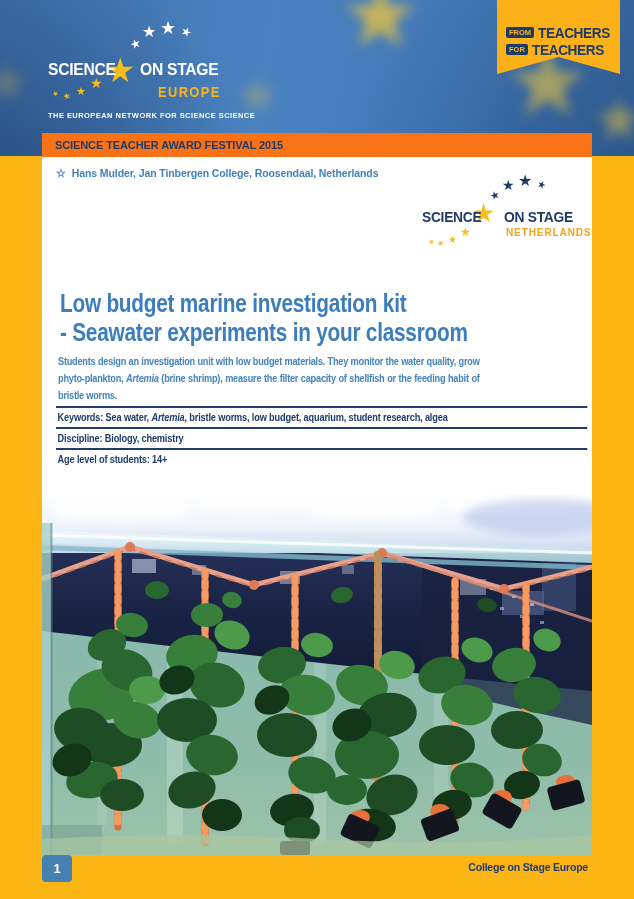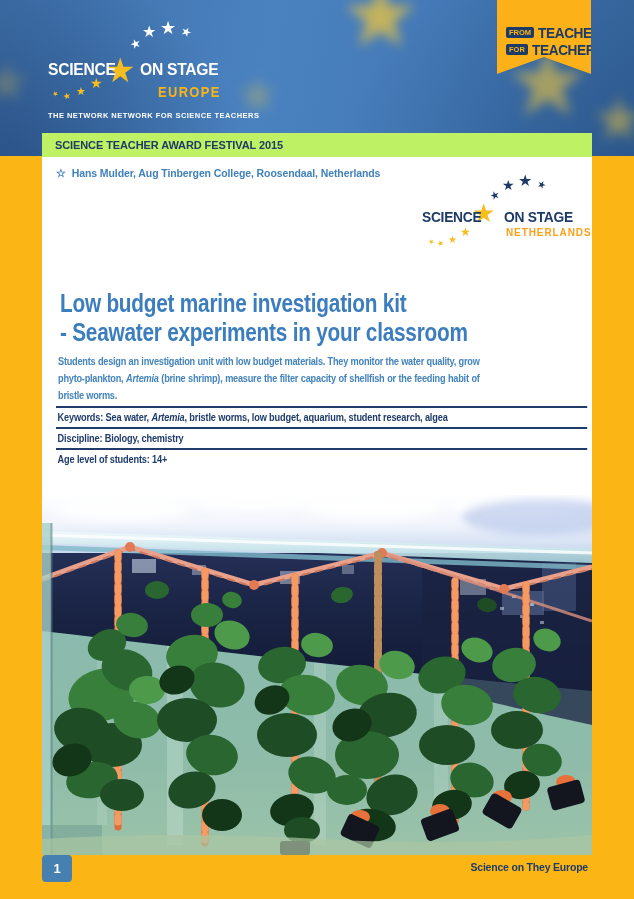--- a/index.html
+++ b/index.html
@@ -32,38 +32,38 @@
     font-size:14px; letter-spacing:1.5px; transform:scaleX(.92); transform-origin:0 0;
   }
   .logo-eu .tagline {
     position:absolute; left:2px; top:97px; color:#fff; font-weight:bold;
     font-size:7.5px; letter-spacing:.45px; white-space:nowrap;
   }
   .st { position:absolute; line-height:1; }
   .st-w { color:#fff; } .st-y { color:#F5BE1E; } .st-n { color:#1E3A66; }
   
   .ribbon {
-    position:absolute; left:497px; top:0; width:94px; height:74px;
+    position:absolute; left:497px; top:0; width:123px; height:74px;
     background:#FBB117; clip-path:polygon(0 0,100% 0,100% 100%,50% 77%,0 100%);
     padding:24px 0 0 9px;
     text-align:center;
   }
   .ribbon .row { display:flex; align-items:center; height:17px; }
   .ribbon .tag {
     background:#1E3A66; color:#FBB615; font-size:7.5px; font-weight:bold;
     padding:2px 3px; border-radius:2px; margin-right:4px; line-height:1;
   }
   .ribbon .word {
     color:#1E3A66; font-weight:bold; font-size:14.5px; letter-spacing:-.4px;
     transform:scaleX(.94); transform-origin:0 50%;
   }
   
   .band {
     position:absolute; left:42px; right:42px; top:133px; height:24px;
-    background:#bef264; color:#1E3A66; font-weight:bold; font-size:11px;
+    background:#f97316; color:#1E3A66; font-weight:bold; font-size:11px;
     letter-spacing:-.1px; line-height:24px; padding-left:13px; z-index:3;
   }
   
   .content { position:absolute; left:42px; top:157px; width:550px; height:698px; background:#fff; }
   .author { position:absolute; left:14px; top:10px; color:#4181BC; font-weight:bold; font-size:10.5px; letter-spacing:-.1px; }
   .author .bullet { margin-right:6px; font-size:11px; }
   
   .logo-nl { position:absolute; left:378px; top:13px; width:172px; height:96px; }
   .logo-nl .science, .logo-nl .onstage {
     position:absolute; top:38px; color:#1E3A66; font-weight:bold; font-size:15px;
@@ -123,41 +123,41 @@
       <span class="st st-w" style="left:114px; top:5px; font-size:18px;">★</span>
       <span class="st st-w" style="left:135px; top:12px; font-size:12px; transform:rotate(25deg);">★</span>
       <span class="st st-y" style="left:59px; top:39px; font-size:34px;">★</span>
       <span class="st st-y" style="left:44px; top:62px; font-size:14px;">★</span>
       <span class="st st-y" style="left:30px; top:72px; font-size:11px;">★</span>
       <span class="st st-y" style="left:17px; top:78px; font-size:9px; transform:rotate(-15deg);">★</span>
       <span class="st st-y" style="left:6px; top:76px; font-size:7px; transform:rotate(-30deg);">★</span>
       <span class="science">SCIENCE</span>
       <span class="onstage">ON STAGE</span>
       <span class="region">EUROPE</span>
-      <span class="tagline">THE NETWORK NETWORK FOR SCIENCE TEACHERS</span>
+      <span class="tagline">THE EUROPEAN NETWORK FOR SCIENCE SCIENCE</span>
     </div>
 
     <div class="ribbon">
       <div class="row">
         <span class="tag">FROM</span>
         <span class="word">TEACHERS</span>
       </div>
       <div class="row">
         <span class="tag">FOR</span>
         <span class="word">TEACHERS</span>
       </div>
     </div>
   </div>
 
   <div class="band">SCIENCE TEACHER AWARD FESTIVAL 2015</div>
 
   <div class="content">
 
     <div class="author">
-      <span class="bullet">☆</span><span>Hans Mulder, Aug Tinbergen College, Roosendaal, Netherlands</span>
+      <span class="bullet">☆</span><span>Hans Mulder, Jan Tinbergen College, Roosendaal, Netherlands</span>
     </div>
 
     <div class="logo-nl">
       <span class="st st-n" style="left:70px; top:20px; font-size:11px; transform:rotate(-20deg);">★</span>
       <span class="st st-n" style="left:82px; top:8px; font-size:14px;">★</span>
       <span class="st st-n" style="left:98px; top:3px; font-size:16px;">★</span>
       <span class="st st-n" style="left:117px; top:10px; font-size:10px; transform:rotate(25deg);">★</span>
       <span class="st st-y" style="left:52px; top:30px; font-size:26px;">★</span>
       <span class="st st-y" style="left:40px; top:56px; font-size:12px;">★</span>
       <span class="st st-y" style="left:28px; top:65px; font-size:10px;">★</span>
@@ -354,15 +354,15 @@
       <g>
         <rect x="0" y="28" width="9" height="332" fill="#A8CFC9" opacity=".8"></rect>
         <line x1="9.5" y1="28" x2="9.5" y2="360" stroke="#55807D" stroke-width="2" opacity=".6"></line>
         <rect x="0" y="330" width="60" height="30" fill="#6E9A90" opacity=".5"></rect>
       </g>
       <path d="M0,344 Q140,336 280,344 T550,340 L550,360 L0,360 Z" fill="#A9C6A3" opacity=".7"></path>
     </svg>
   </div>
 
   <div class="pagenum">1</div>
-  <div class="foottext">Science on They Europe</div>
+  <div class="foottext">College on Stage Europe</div>
 
 </div>
 
 </body></html>

